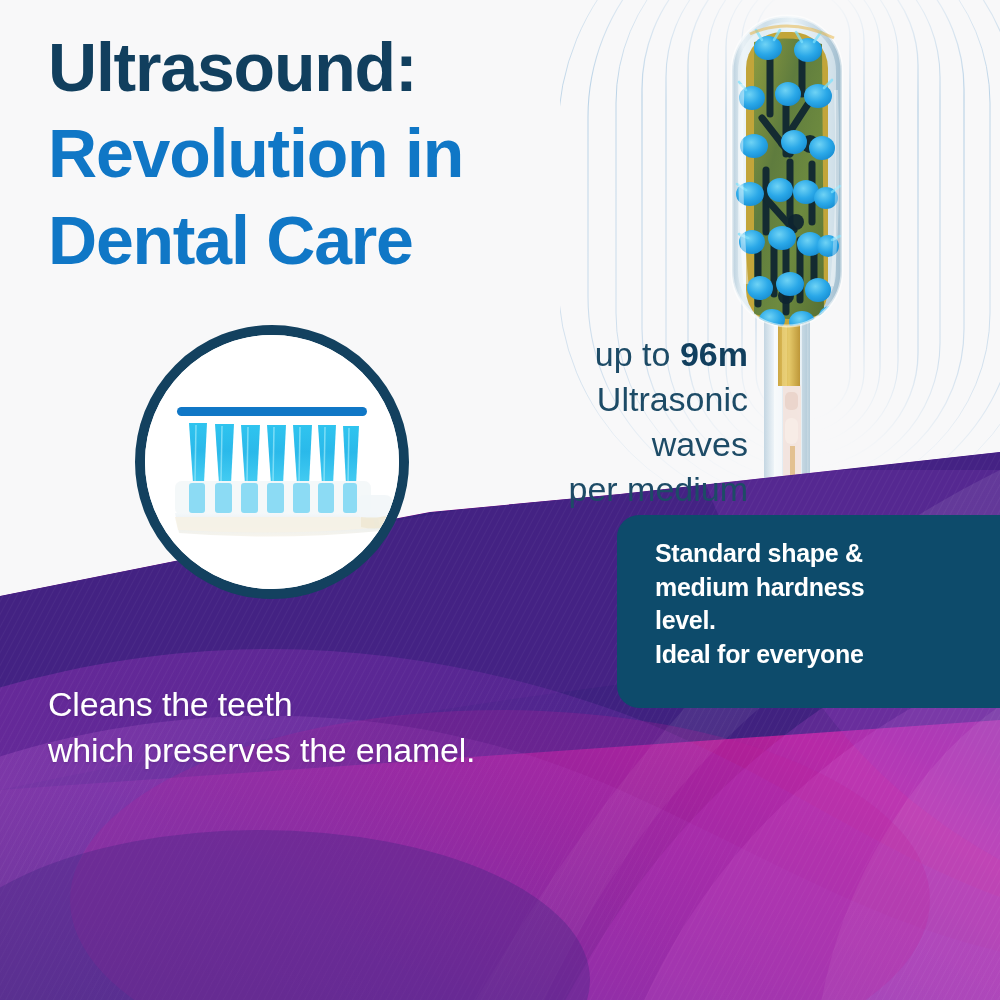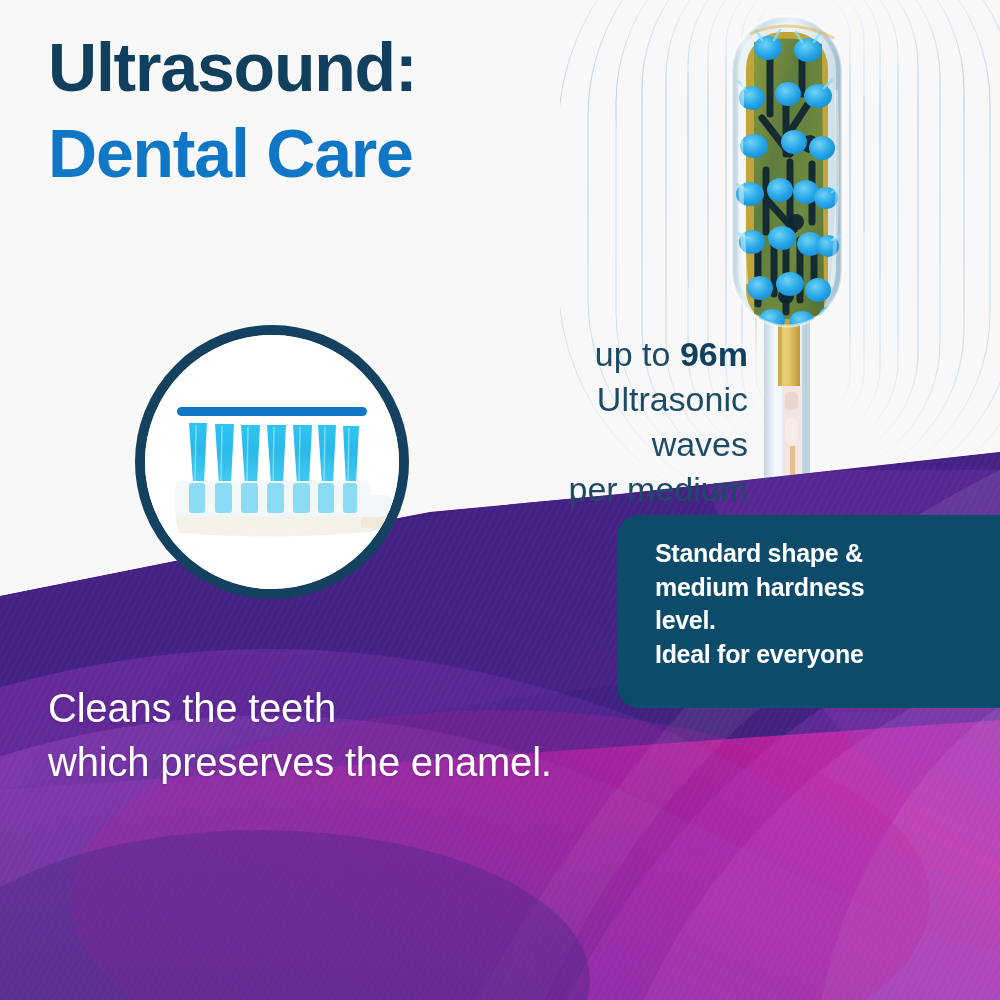--- a/index.html
+++ b/index.html
@@ -112,21 +112,21 @@
   }
   .badge-line { display: block; white-space: nowrap; }
 
   
   .bottom-copy {
     position: absolute;
     left: 48px;
     top: 681px;
     width: 620px;
     color: #ffffff;
-    font-size: 40px;
+    font-size: 34px;
     font-weight: 400;
     line-height: 1.36;
     letter-spacing: -0.2px;
     text-shadow: 0 1px 3px rgba(40,0,60,0.18);
   }
   .copy-line { display: block; white-space: nowrap; }
 </style>
 </head>
 <body>
 
@@ -346,20 +346,21 @@
 
       <rect x="0" y="400" width="1000" height="600" fill="url(#lineTex)"></rect>
 
       <ellipse cx="500" cy="900" rx="430" ry="190" fill="#c11f9c" opacity="0.22"></ellipse>
       <ellipse cx="260" cy="980" rx="330" ry="150" fill="#3f2580" opacity="0.35"></ellipse>
     </g>
   </svg>
 
   <div class="headline">
     <span class="line-dark">Ultrasound:</span>
+    <span class="line-blue">Revolution in</span>
     <span class="line-blue">Dental Care</span>
   </div>
 
   <div class="stat-block">
     <span class="stat-line"><span>up to </span><span class="stat-strong">96m</span></span>
     <span class="stat-line">Ultrasonic</span>
     <span class="stat-line">waves</span>
     <span class="stat-line">per medium</span>
   </div>
 

